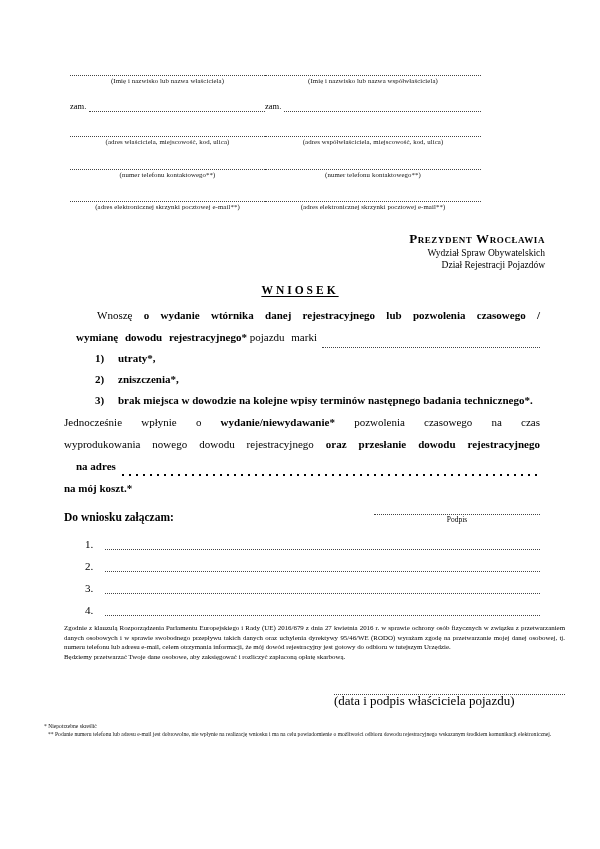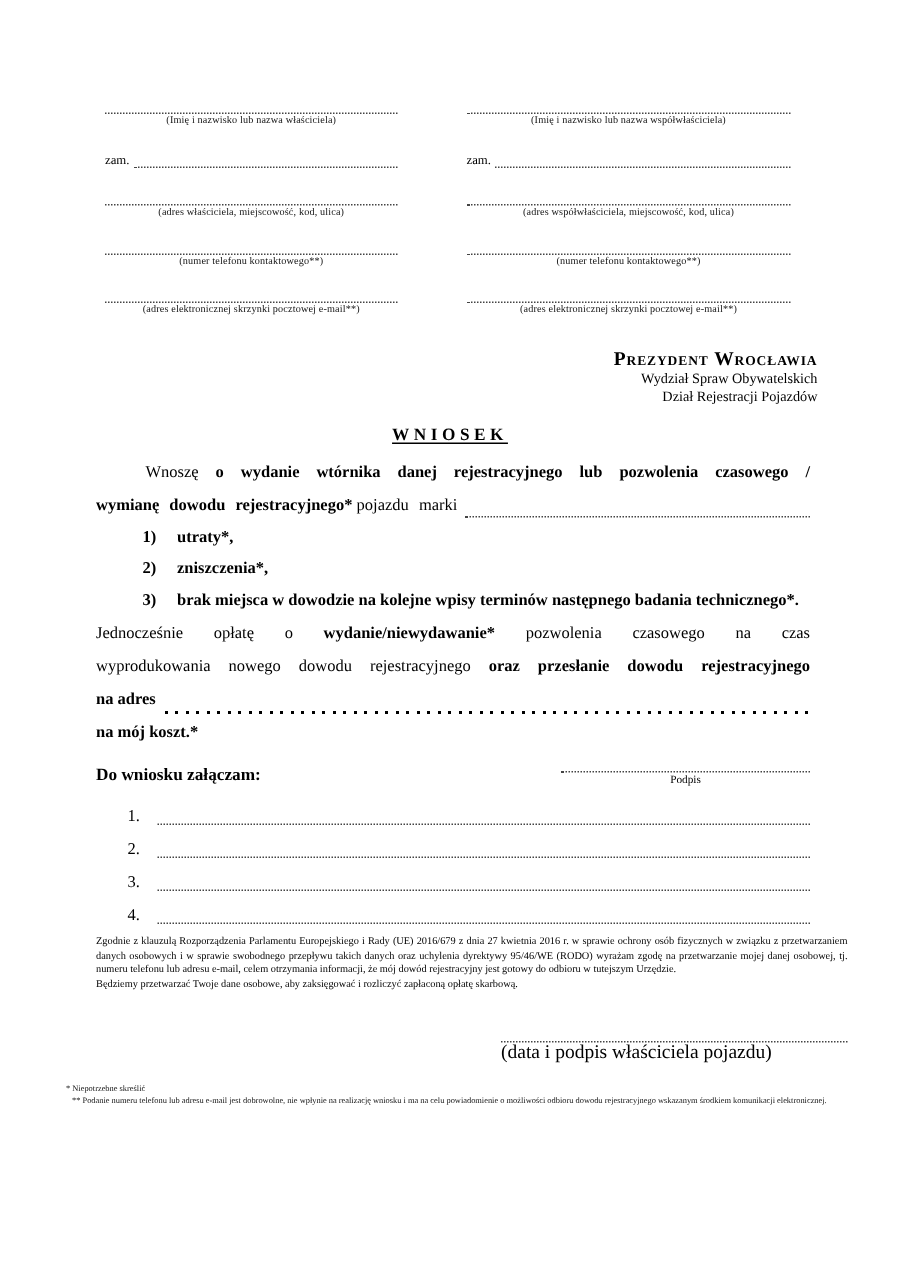--- a/index.html
+++ b/index.html
@@ -7,21 +7,21 @@
     position:relative;
     width:600px;height:849px;
     margin:0 auto;
     background:#fff;
     color:#000;
     font-family:"Liberation Serif", "DejaVu Serif", serif;
     overflow:hidden;
   }
   
   .cols{
-    display:flex;justify-content:space-between;
+    display:flex;
     padding:66px 73px 0 70px;
   }
   .col-left{width:195px;}
   .col-right{width:216px;}
   .dl{border-bottom:1px dotted #444;}
   .field{height:9px;}
   .caption{
     font-size:6.8px;line-height:9px;text-align:center;color:#111;
     letter-spacing:0.1px;
   }
@@ -58,21 +58,21 @@
     margin:8px 60px 0 64px;
     font-size:11px;line-height:22px;
   }
   .jline{
     text-align:justify;
     -moz-text-align-last:justify;
     text-align-last:justify;
     white-space:nowrap;
   }
   .indent{text-indent:33px;}
-  .fline{display:flex;align-items:center;}
+  .fline{display:flex;align-items:flex-end;margin-left:12px;}
   .fline .txt{white-space:nowrap;}
   .ws{word-spacing:4px;}
   .fill-dots{
     flex:1;height:15px;
     border-bottom:1px dotted #444;
     margin-left:5px;
   }
   .inline-dots{
     display:inline-block;width:148px;height:8px;
     border-bottom:1px dotted #444;
@@ -190,21 +190,21 @@
         <span class="num">2)</span>
         <span class="rtext">zniszczenia*,</span>
       </div>
       <div class="reason">
         <span class="num">3)</span>
         <span class="rtext">brak miejsca w dowodzie na kolejne wpisy terminów następnego badania technicznego*.</span>
       </div>
     </div>
 
     <div class="jline">
-      <span>Jednocześnie opłatę o</span>
+      <span>Jednocześnie wpłynie o</span>
       <b>wydanie/niewydawanie*</b>
       <span>pozwolenia czasowego na czas</span>
     </div>
     <div class="jline">
       <span>wyprodukowania nowego dowodu rejestracyjnego</span>
       <b>oraz przesłanie dowodu rejestracyjnego</b>
     </div>
     <div class="fline">
       <b class="txt">na adres</b>
       <span class="fill-bolddots"></span>

